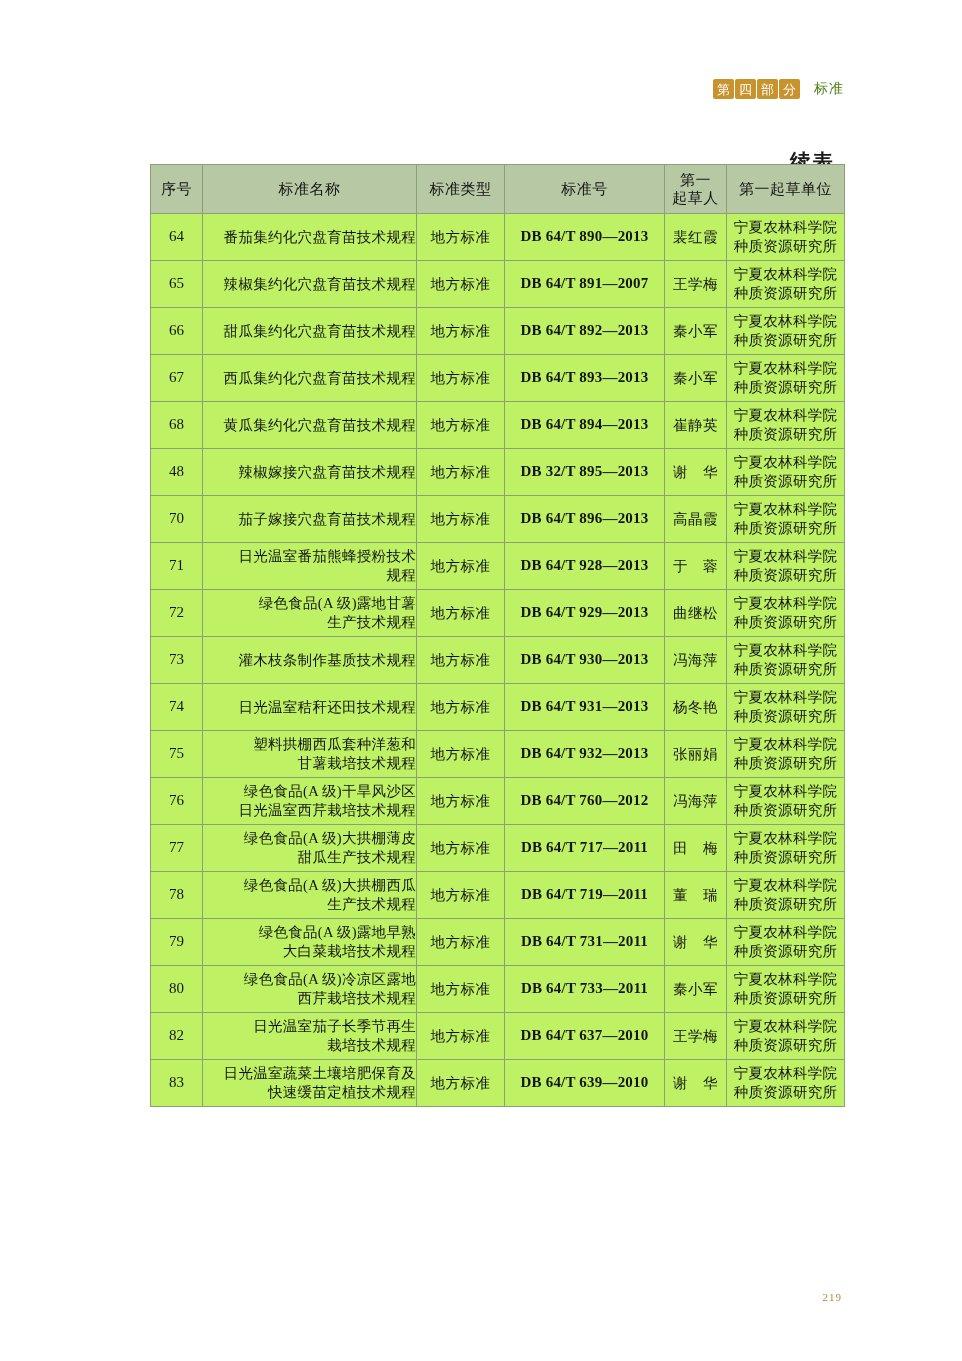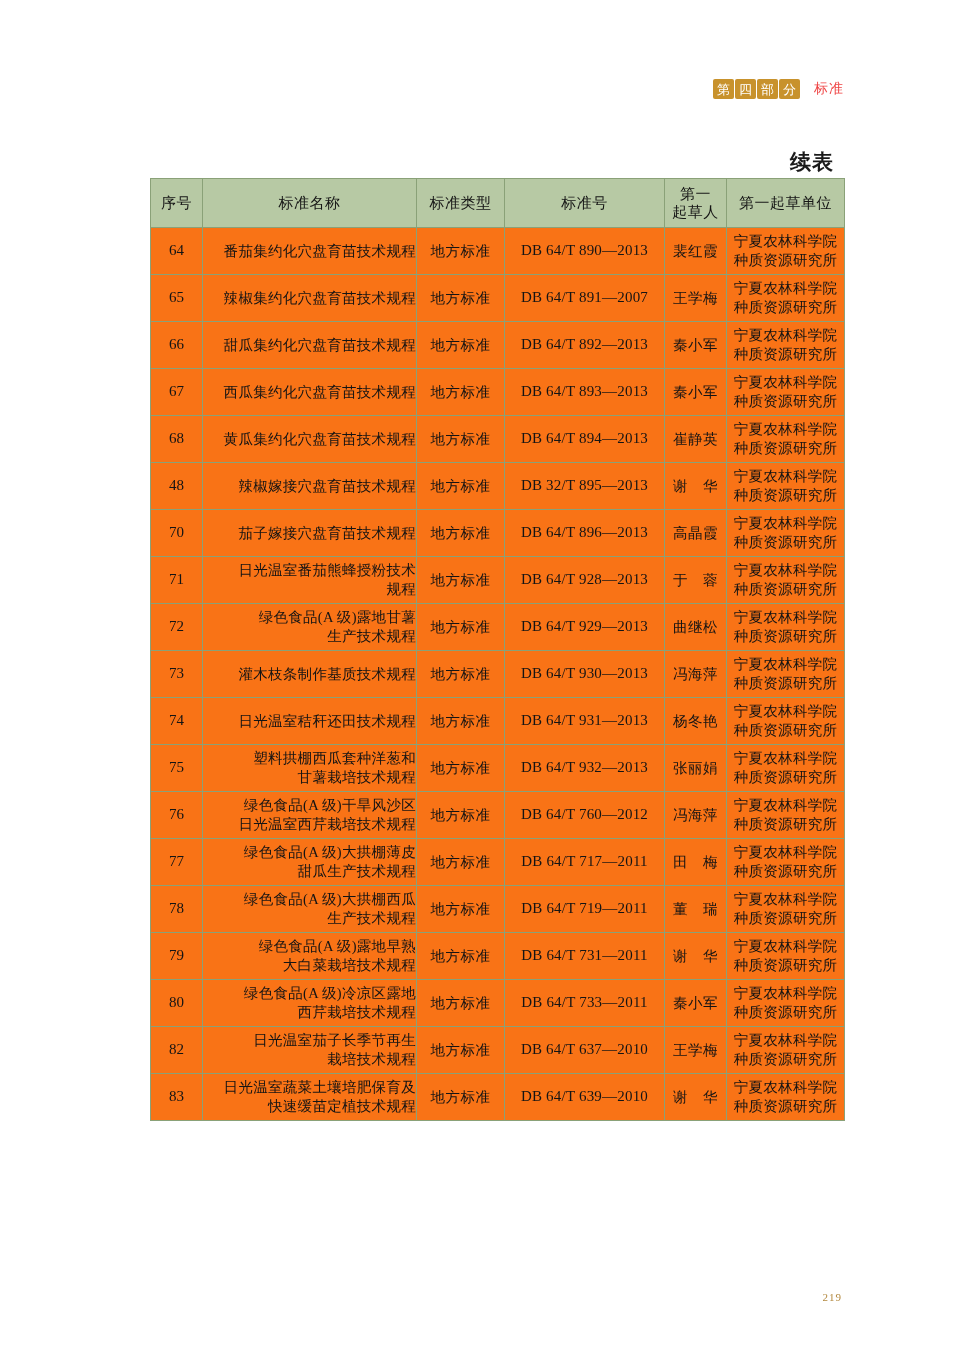--- a/index.html
+++ b/index.html
@@ -47,37 +47,37 @@
     background: #c8922c;
     color: #ffffff;
     font-size: 13px;
     line-height: 1;
     border-radius: 2px;
     font-family: "Liberation Sans", sans-serif;
   }
   .header-title {
     font-size: 14px;
     letter-spacing: 1px;
-    color: #ef4444;
+    color: #4d7c0f;
   }
 
   
   .cont-note {
     position: absolute;
     top: 148px;
     right: 128px;
     font-size: 21px;
     letter-spacing: 1px;
     font-weight: bold;
   }
 
   
   .table-wrap {
     position: absolute;
-    top: 178px;
+    top: 164px;
     left: 150px;
     width: 694px;
   }
   table.std-table {
     border-collapse: collapse;
     width: 694px;
     table-layout: fixed;
     font-size: 14.5px;
   }
   table.std-table col.c-no      { width: 52px; }
@@ -103,36 +103,37 @@
     font-size: 15px;
     line-height: 1.25;
     letter-spacing: 0.5px;
   }
   thead th .two-line {
     display: block;
     line-height: 1.22;
   }
 
   tbody tr {
-    background: #f97316;
+    background: #bef264;
   }
   tbody td {
     height: 46px;
     line-height: 1.3;
   }
   td.no-cell { font-family: "Liberation Serif", serif; font-size: 15px; }
   td.name-cell {
     padding: 4px 6px;
     letter-spacing: 0.3px;
   }
   td.type-cell { letter-spacing: 0.5px; }
   td.num-cell {
     font-family: "Liberation Serif", serif;
     font-size: 15px;
     letter-spacing: 0.2px;
+    font-weight: bold;
   }
   td.person-cell { letter-spacing: 0.5px; }
   td.unit-cell {
     line-height: 1.3;
     letter-spacing: 0.3px;
     padding: 3px 2px;
   }
   td.unit-cell .u1, td.unit-cell .u2 { display: block; }
   .name-2 { display: block; text-align: right; }
 

